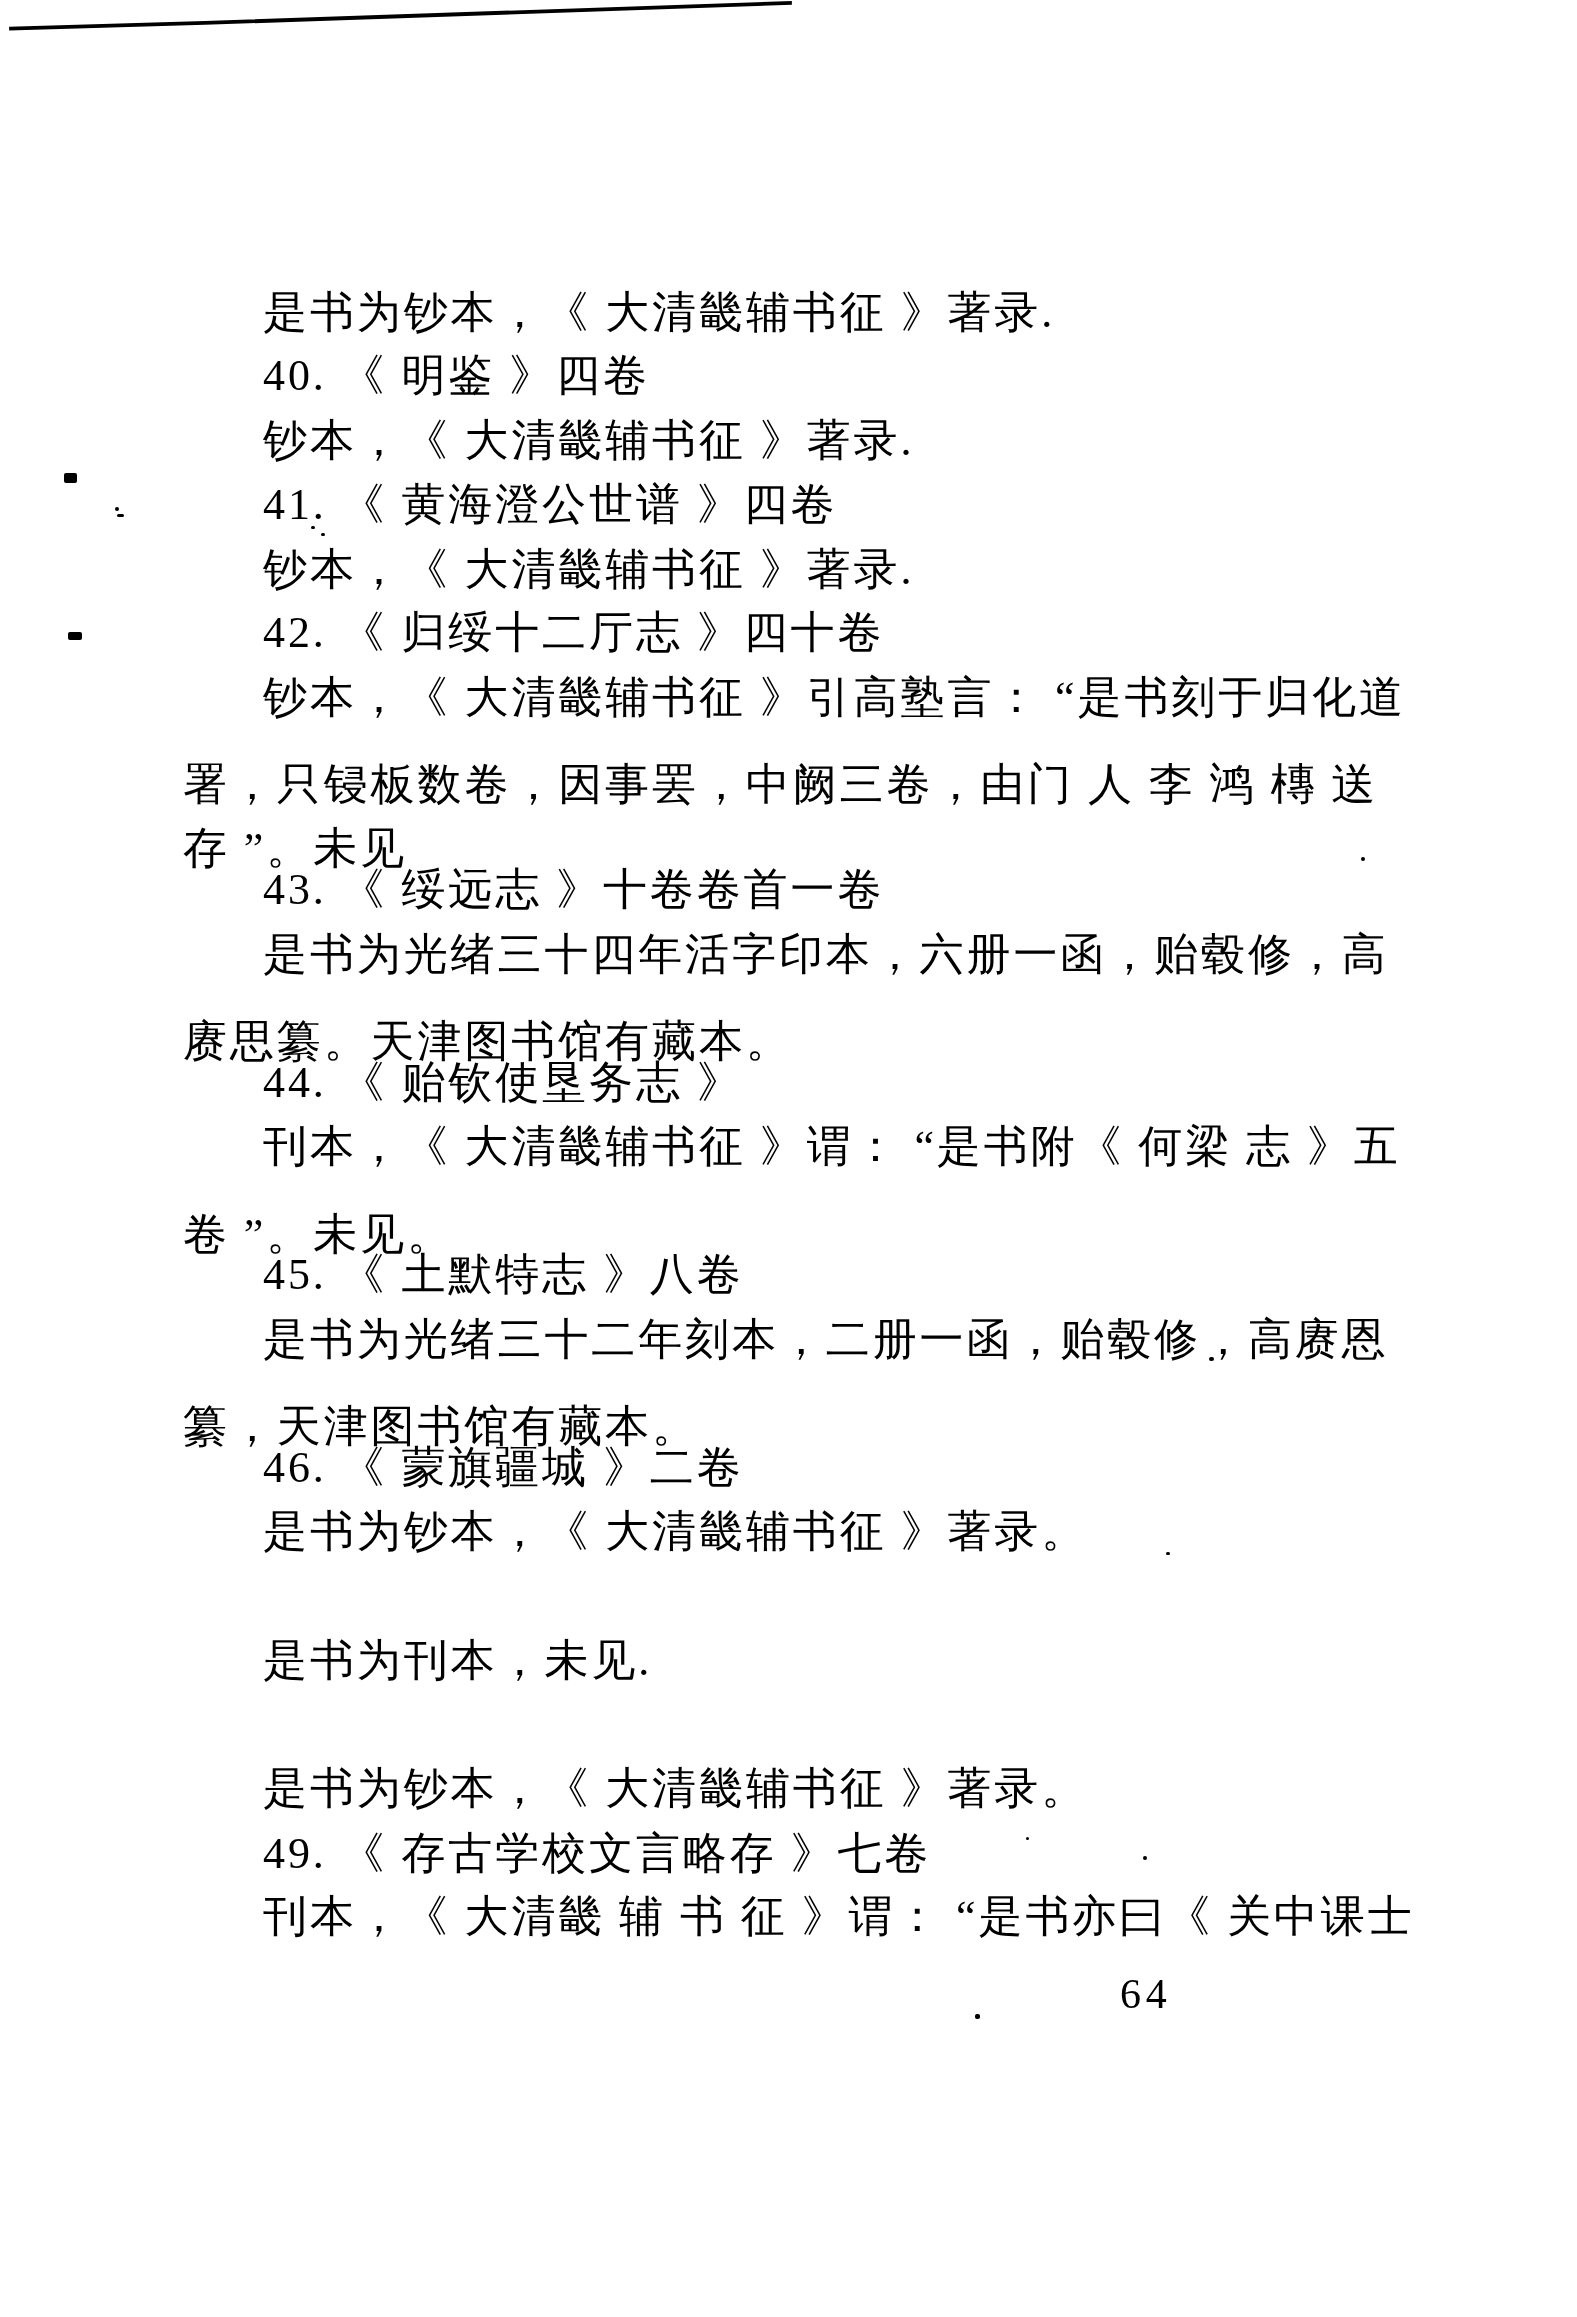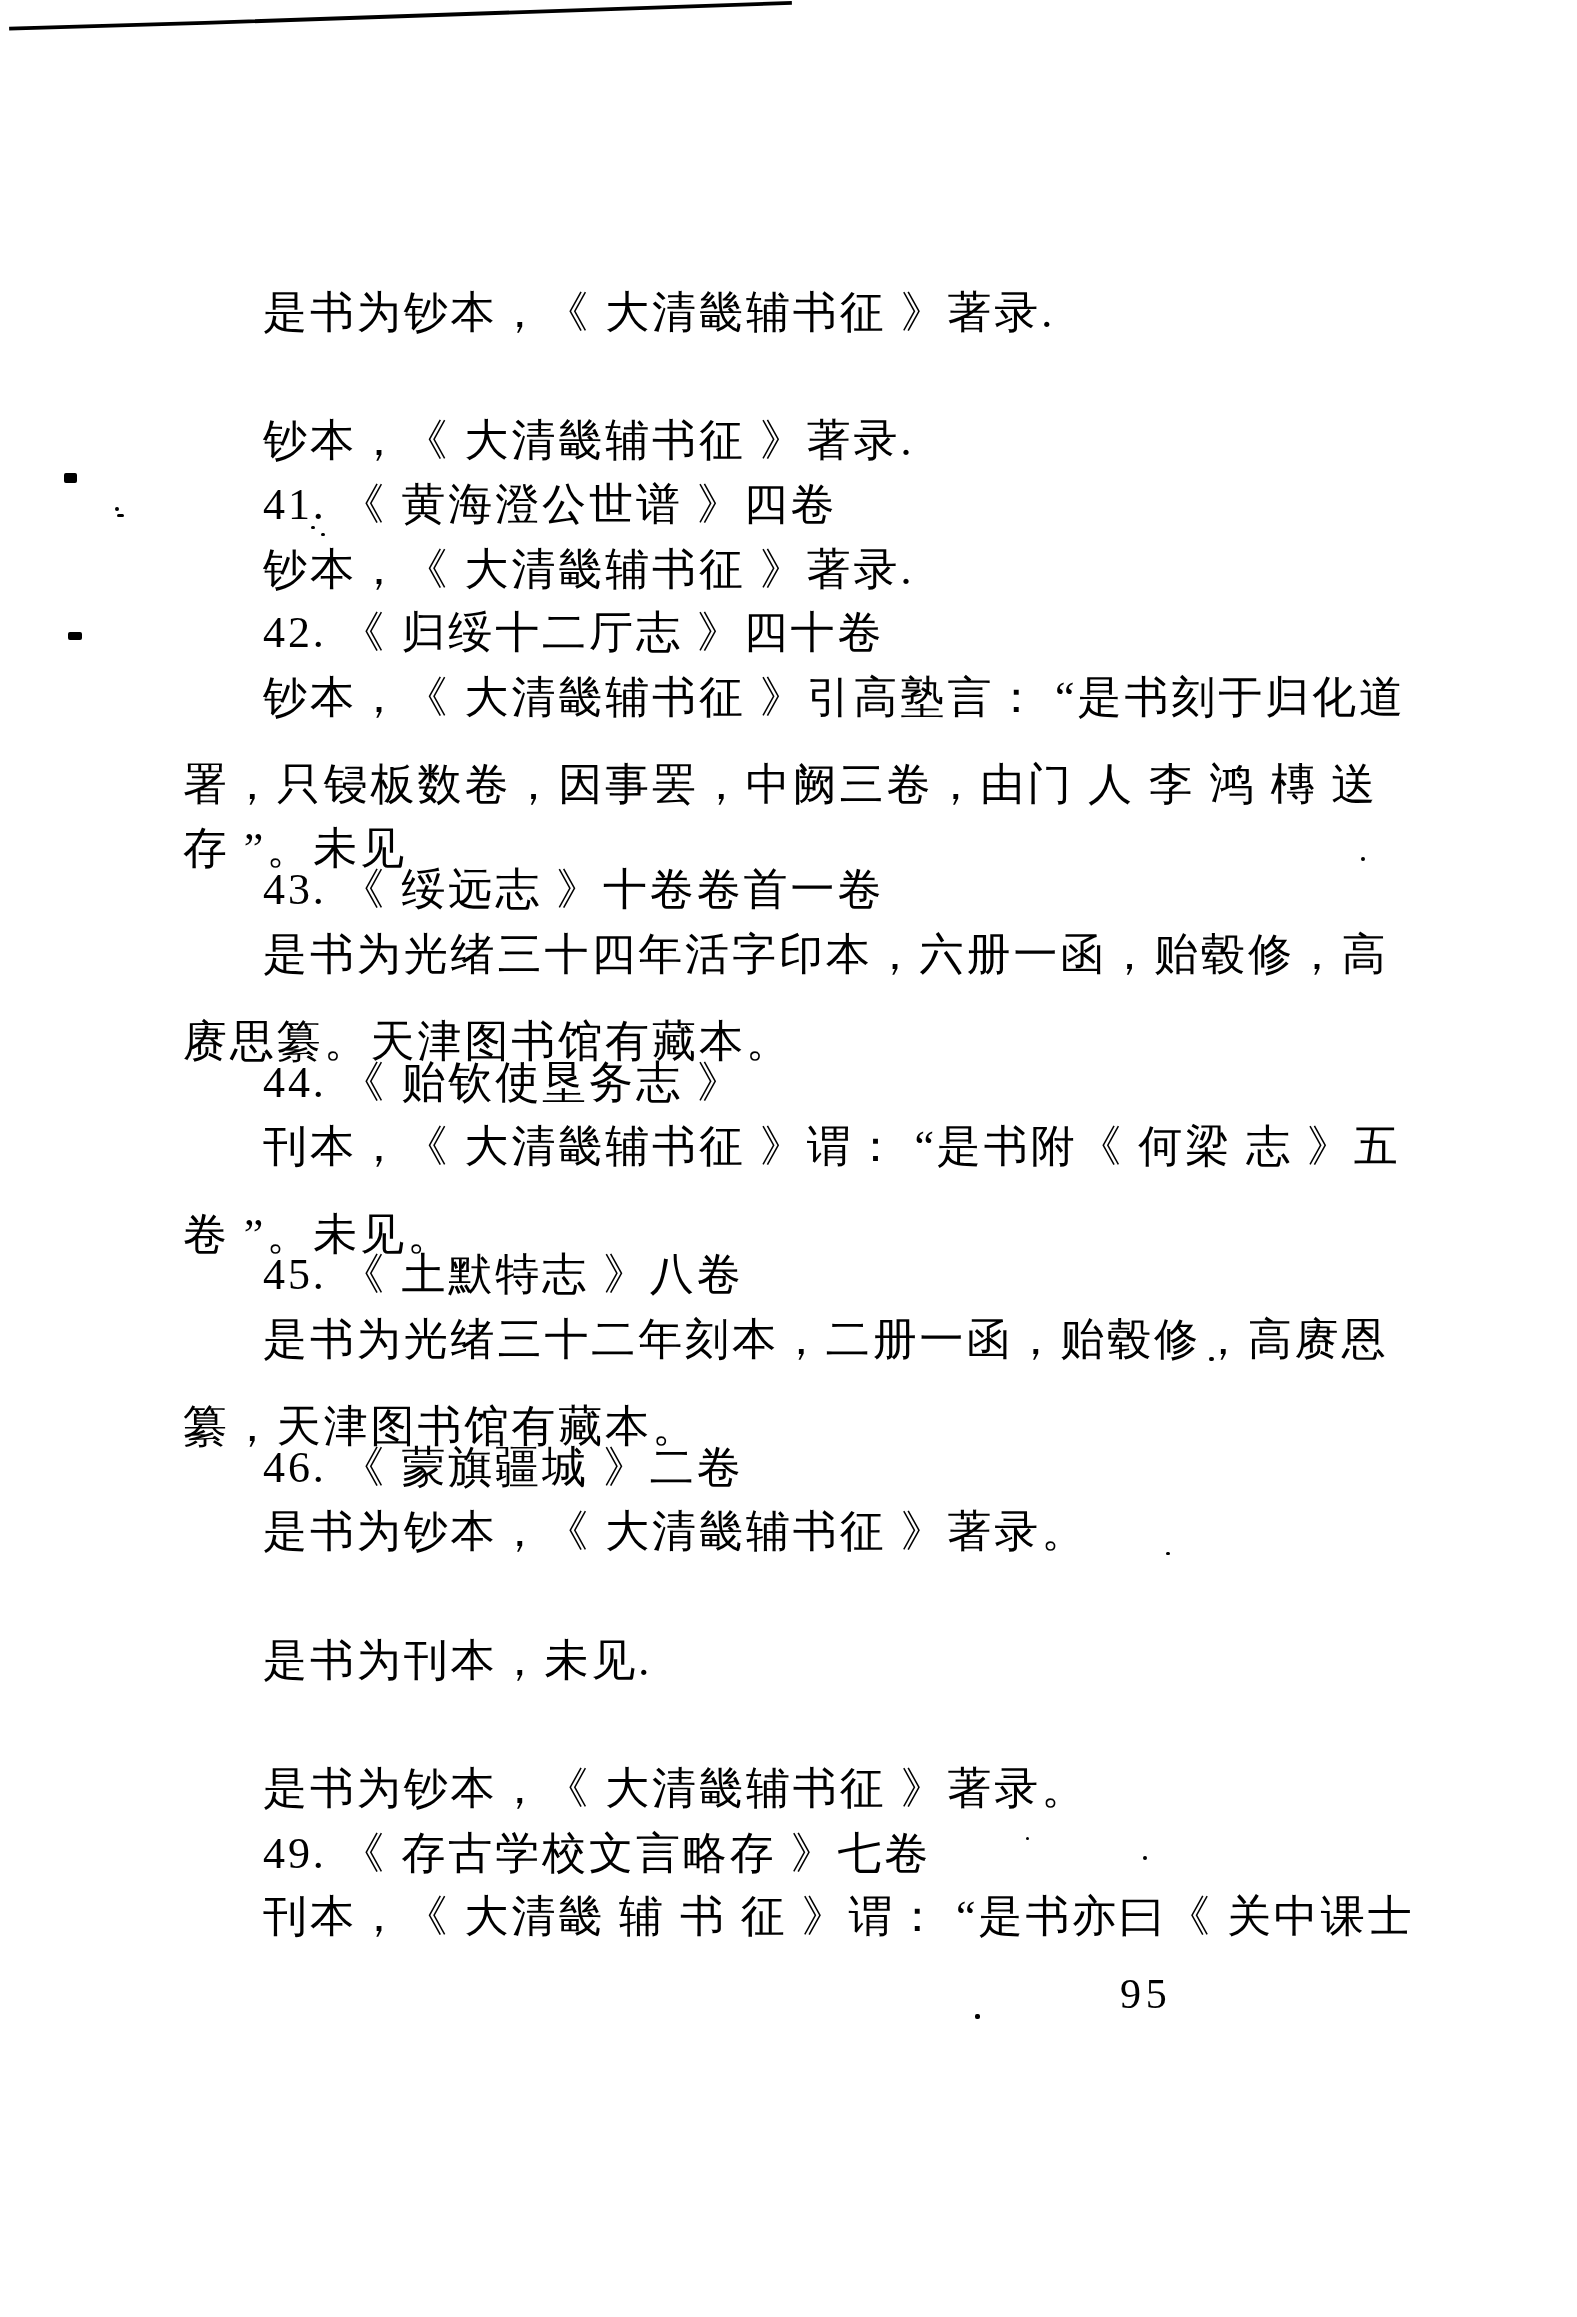--- a/index.html
+++ b/index.html
@@ -63,20 +63,21 @@
   <div class="speck" style="left:311px;top:526px;width:3.9px;height:2.9px;"></div>
   <div class="speck" style="left:321px;top:533px;width:3.9px;height:2.9px;"></div>
   <div class="speck" style="left:1361px;top:857px;width:3.9px;height:3.9px;"></div>
   <div class="speck" style="left:1209px;top:1357px;width:4.8px;height:3.9px;"></div>
   <div class="speck" style="left:1166px;top:1552px;width:3.9px;height:2.9px;"></div>
   <div class="speck" style="left:1143px;top:1856px;width:3.9px;height:3.9px;"></div>
   <div class="speck" style="left:1026px;top:1837px;width:2.9px;height:2.9px;"></div>
   <div class="speck" style="left:975px;top:2014px;width:4.8px;height:4.8px;"></div>
 
   <div class="text-line pos-indent" style="top:288px">是书为钞本，《 大清畿辅书征 》著录.</div>
+  <div class="text-line pos-indent" style="top:351px">40. 《 明鉴 》四卷</div>
   <div class="text-line pos-indent" style="top:416px">钞本，《 大清畿辅书征 》著录.</div>
   <div class="text-line pos-indent" style="top:480px">41. 《 黄海澄公世谱 》四卷</div>
   <div class="text-line pos-indent" style="top:545px">钞本，《 大清畿辅书征 》著录.</div>
   <div class="text-line pos-indent" style="top:608px">42. 《 归绥十二厅志 》四十卷</div>
   <div class="text-line pos-indent" style="top:673px">钞本，《 大清畿辅书征 》引高塾言： “是书刻于归化道</div>
   <div class="text-line pos-margin" style="top:737px">署，只锓板数卷，因事罢，中阙三卷，由门 人 李 鸿 槫 送</div>
   <div class="text-line pos-margin" style="top:801px">存 ”。未见</div>
   <div class="text-line pos-indent" style="top:865px">43. 《 绥远志 》十卷卷首一卷</div>
   <div class="text-line pos-indent" style="top:930px">是书为光绪三十四年活字印本，六册一函，贻毂修，高</div>
   <div class="text-line pos-margin" style="top:994px">赓思纂。天津图书馆有藏本。</div>
@@ -86,16 +87,16 @@
   <div class="text-line pos-indent" style="top:1250px">45. 《 土默特志 》八卷</div>
   <div class="text-line pos-indent" style="top:1315px">是书为光绪三十二年刻本，二册一函，贻毂修，高赓恩</div>
   <div class="text-line pos-margin" style="top:1379px">纂，天津图书馆有藏本。</div>
   <div class="text-line pos-indent" style="top:1443px">46. 《 蒙旗疆城 》二卷</div>
   <div class="text-line pos-indent" style="top:1507px">是书为钞本，《 大清畿辅书征 》著录。</div>
   <div class="text-line pos-indent" style="top:1636px">是书为刊本，未见.</div>
   <div class="text-line pos-indent" style="top:1764px">是书为钞本，《 大清畿辅书征 》著录。</div>
   <div class="text-line pos-indent" style="top:1829px">49. 《 存古学校文言略存 》七卷</div>
   <div class="text-line pos-indent" style="top:1892px">刊本，《 大清畿 辅 书 征 》谓： “是书亦曰《 关中课士</div>
 
-  <div class="page-number">95</div>
+  <div class="page-number">64</div>
 
 </div>
 
 
 </body></html>

